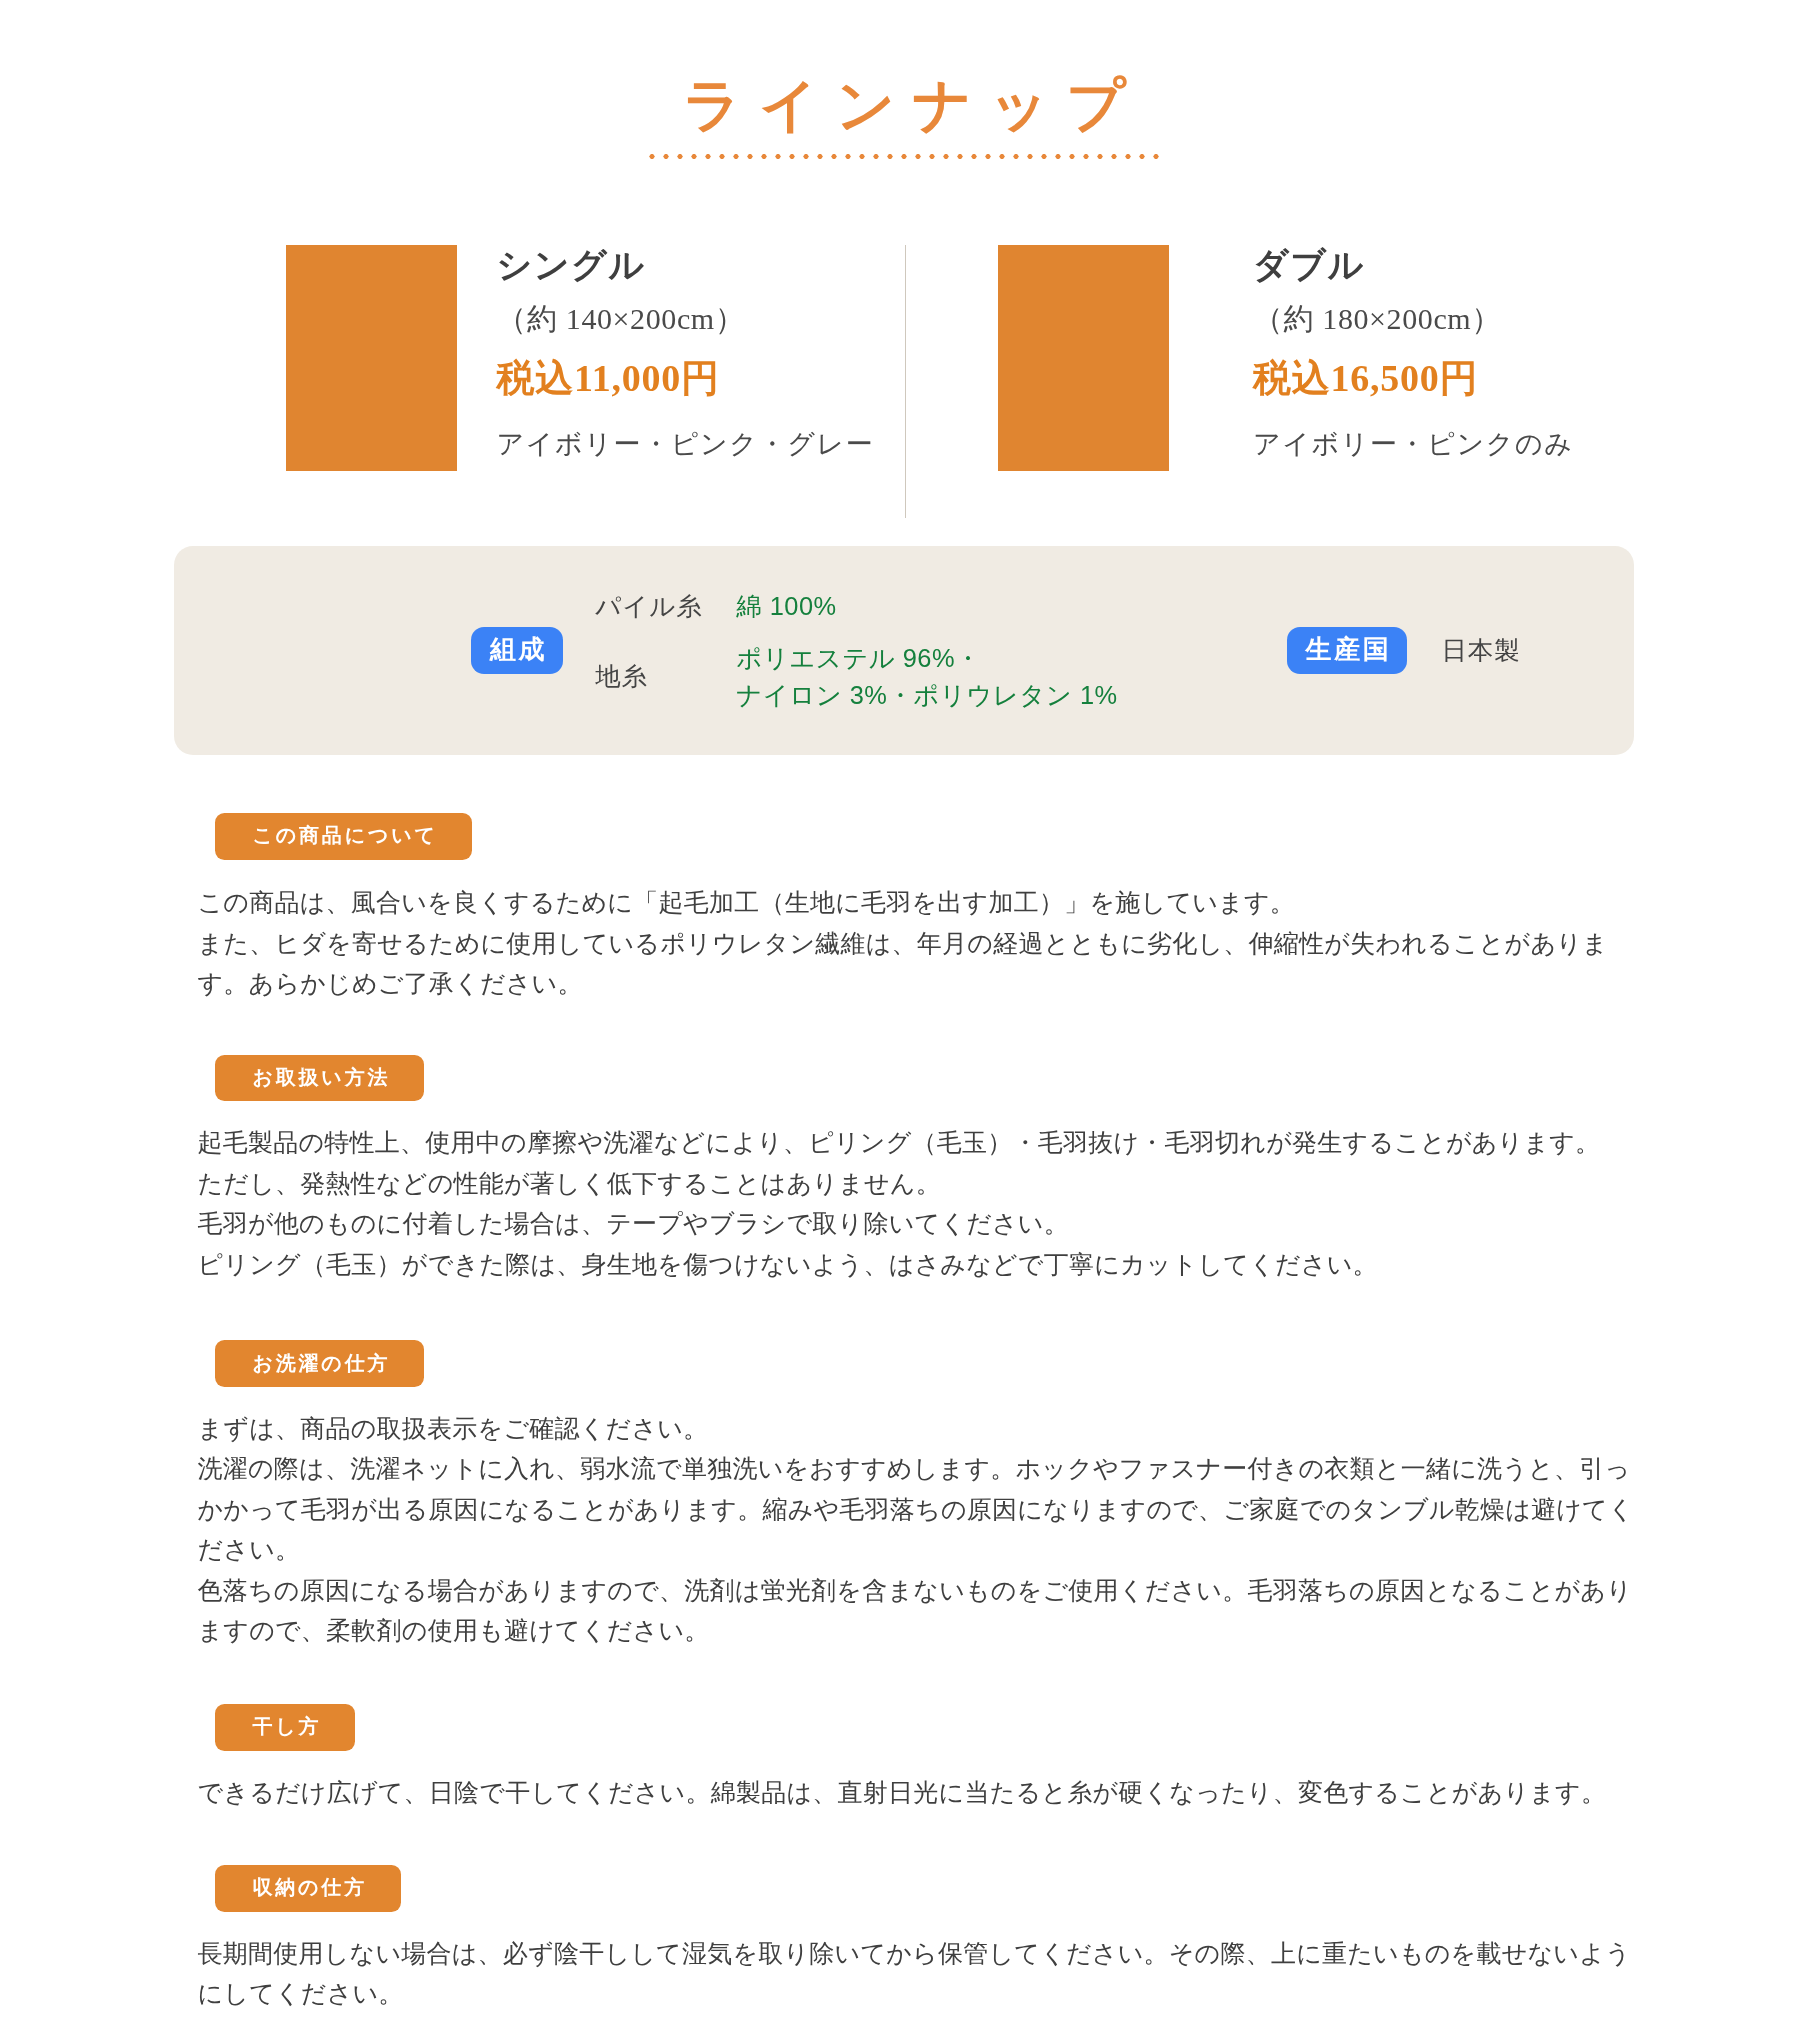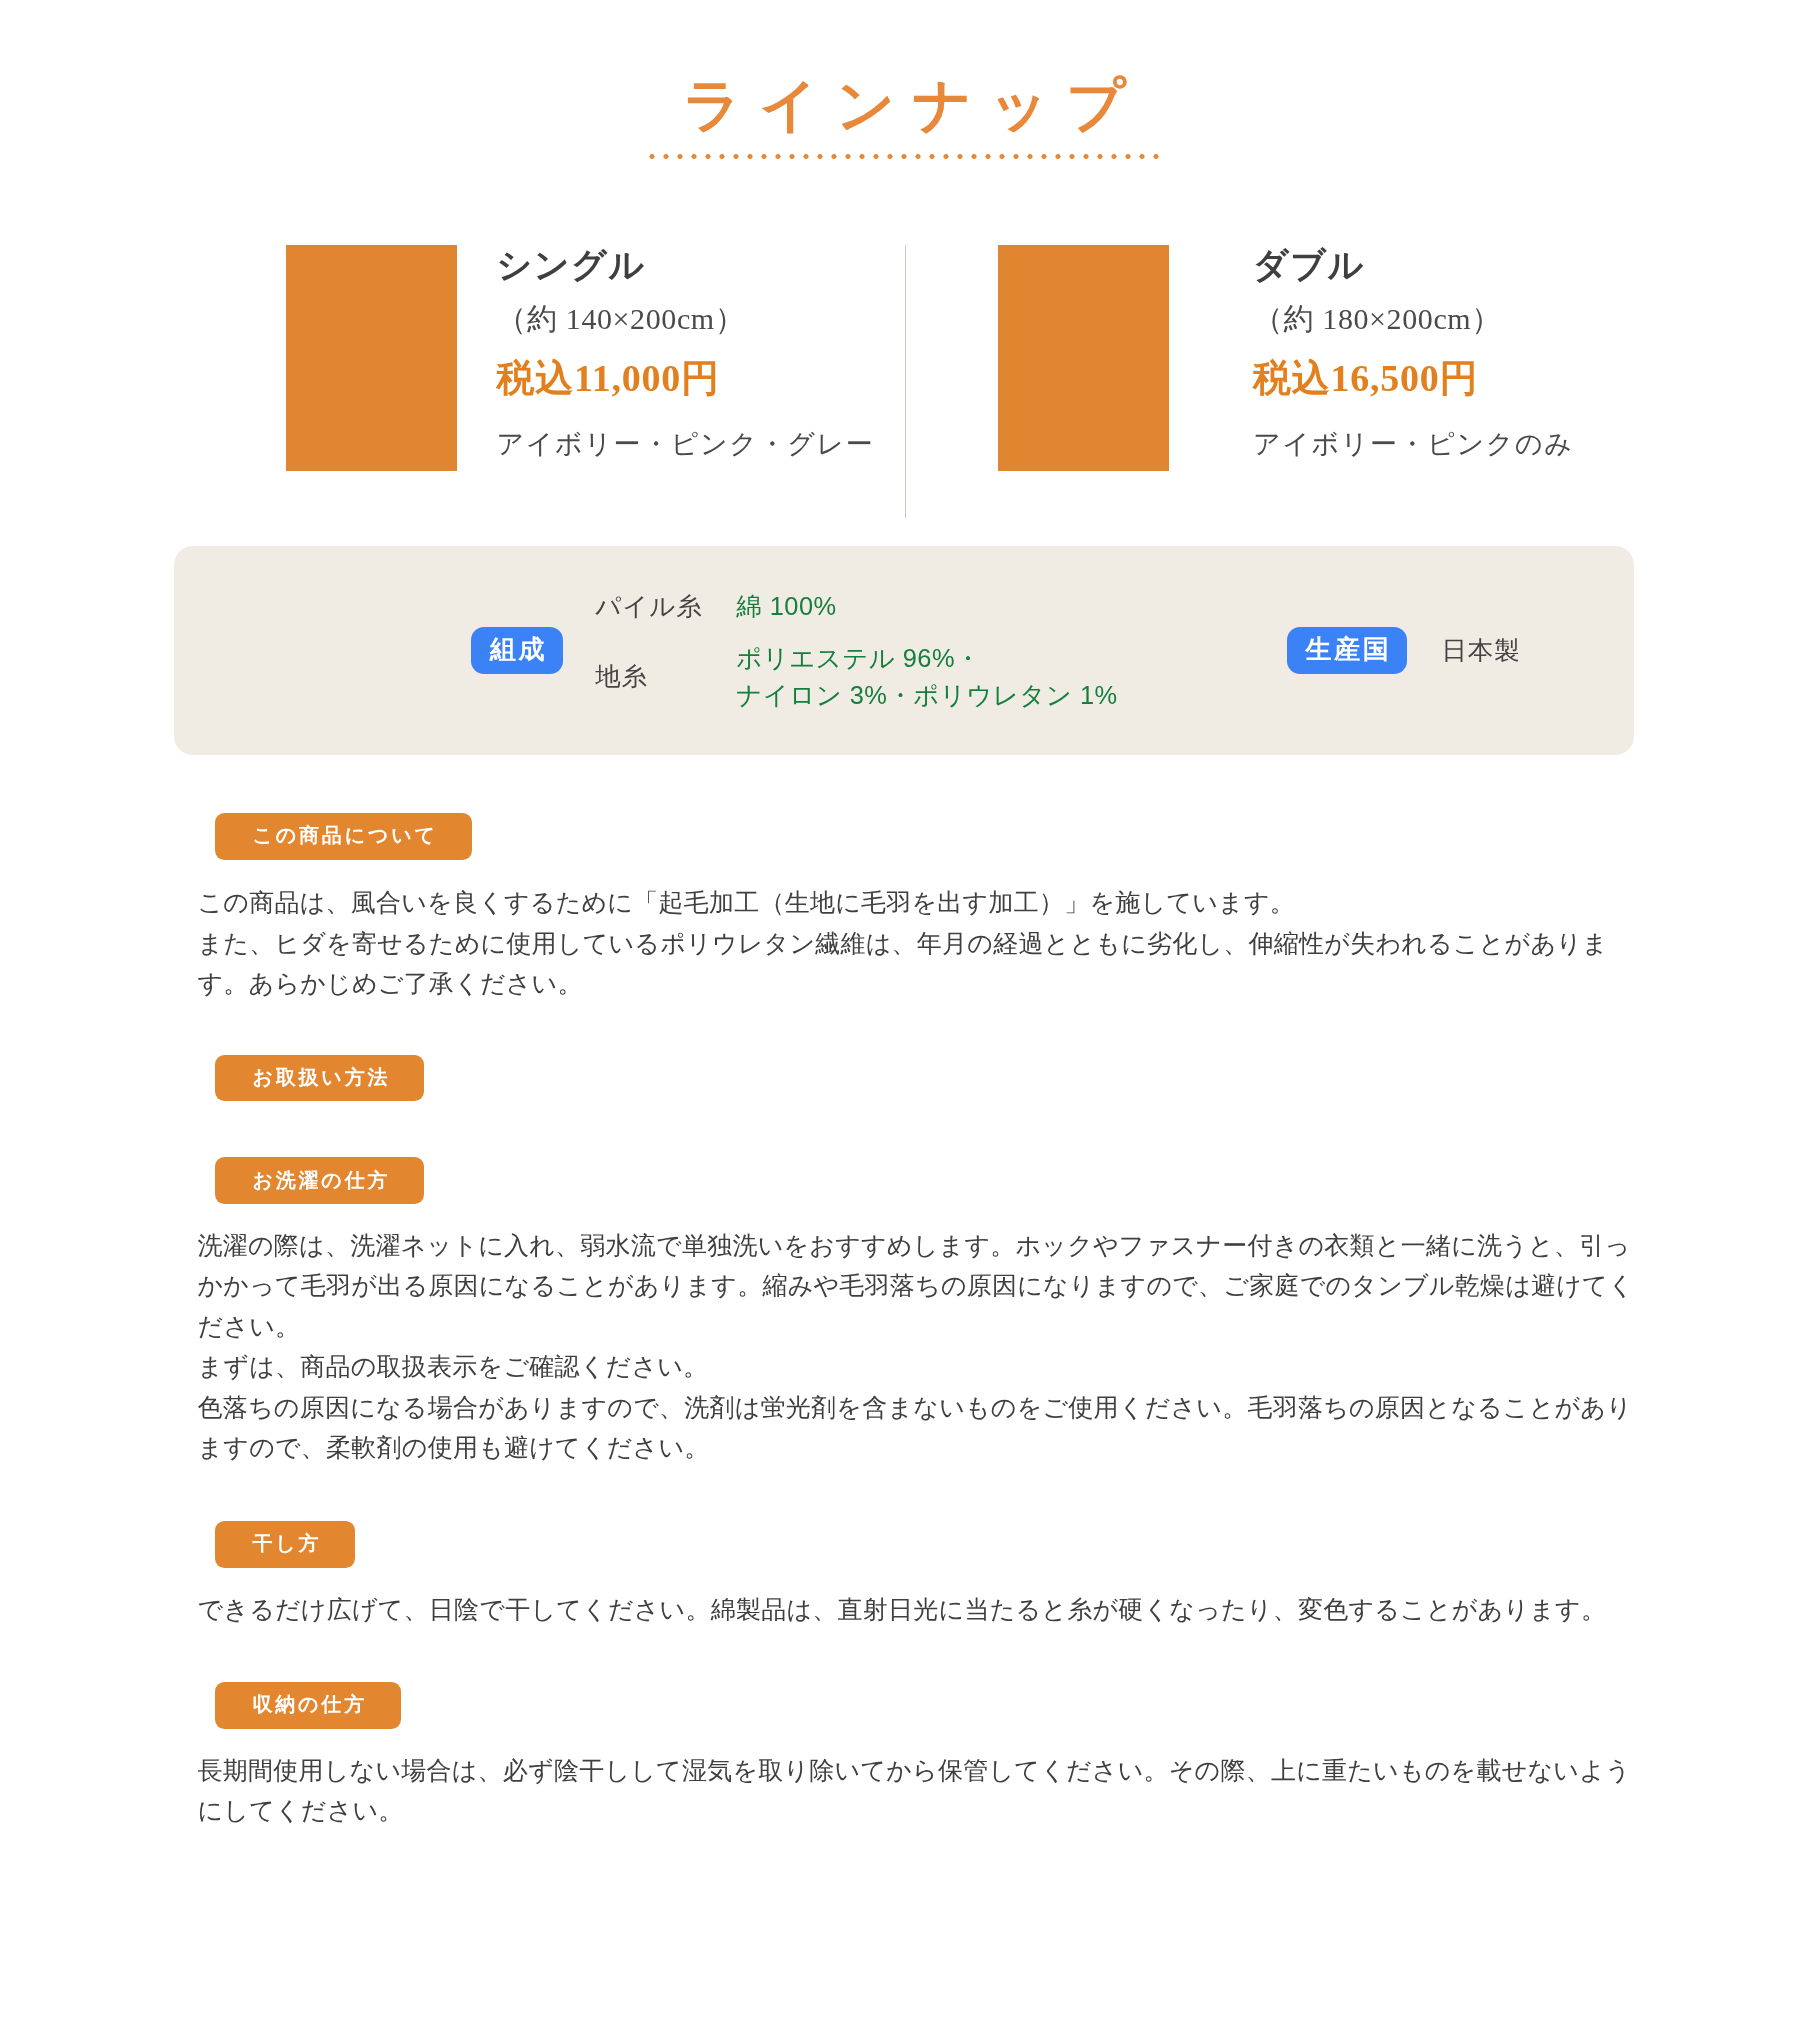--- a/index.html
+++ b/index.html
@@ -271,27 +271,33 @@
     <div class="section sec-about">
       <div class="section-head">この商品について</div>
       <div class="section-body">
         <p>この商品は、風合いを良くするために「起毛加工（生地に毛羽を出す加工）」を施しています。</p>
         <p>また、ヒダを寄せるために使用しているポリウレタン繊維は、年月の経過とともに劣化し、伸縮性が失われることがあります。あらかじめご了承ください。</p>
       </div>
     </div>
 
     <div class="section sec-handling">
       <div class="section-head">お取扱い方法</div>
+      <div class="section-body">
+        <p>起毛製品の特性上、使用中の摩擦や洗濯などにより、ピリング（毛玉）・毛羽抜け・毛羽切れが発生することがあります。</p>
+        <p>ただし、発熱性などの性能が著しく低下することはありません。</p>
+        <p>毛羽が他のものに付着した場合は、テープやブラシで取り除いてください。</p>
+        <p>ピリング（毛玉）ができた際は、身生地を傷つけないよう、はさみなどで丁寧にカットしてください。</p>
+      </div>
     </div>
 
     <div class="section sec-wash">
       <div class="section-head">お洗濯の仕方</div>
       <div class="section-body">
+        <p>まずは、商品の取扱表示をご確認ください。</p>
         <p>洗濯の際は、洗濯ネットに入れ、弱水流で単独洗いをおすすめします。ホックやファスナー付きの衣類と一緒に洗うと、引っかかって毛羽が出る原因になることがあります。縮みや毛羽落ちの原因になりますので、ご家庭でのタンブル乾燥は避けてください。</p>
-        <p>まずは、商品の取扱表示をご確認ください。</p>
         <p>色落ちの原因になる場合がありますので、洗剤は蛍光剤を含まないものをご使用ください。毛羽落ちの原因となることがありますので、柔軟剤の使用も避けてください。</p>
       </div>
     </div>
 
     <div class="section sec-dry">
       <div class="section-head">干し方</div>
       <div class="section-body">
         <p>できるだけ広げて、日陰で干してください。綿製品は、直射日光に当たると糸が硬くなったり、変色することがあります。</p>
       </div>
     </div>

